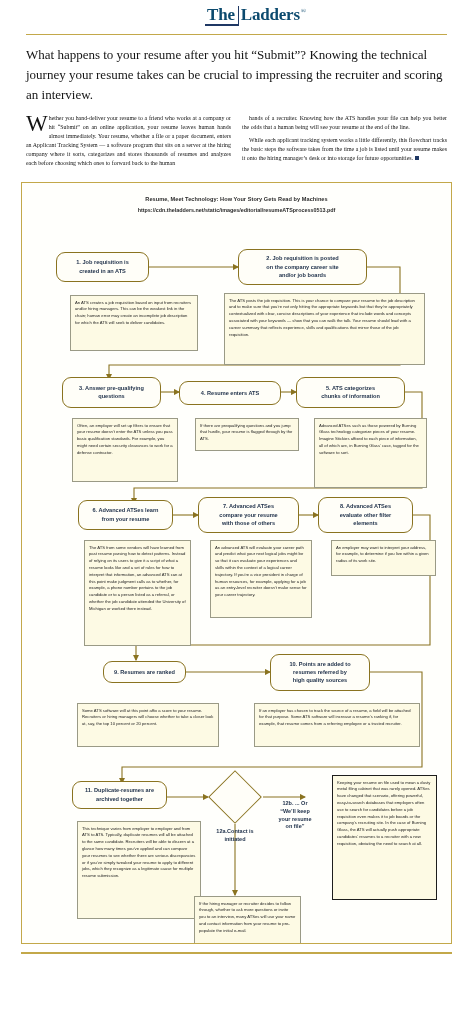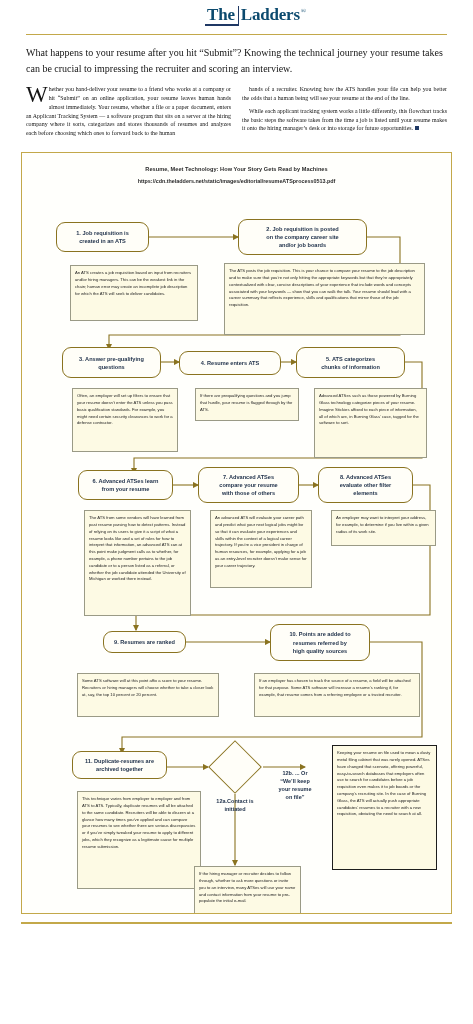--- a/index.html
+++ b/index.html
@@ -48,21 +48,21 @@
   h1.title {
     font-family: "Liberation Serif", serif;
     font-size: 15.5px;
     font-weight: bold;
     margin: 3px 0 6px 0;
     letter-spacing: 0.1px;
     color:#111;
   }
   p.deck {
     font-family: "Liberation Serif", serif;
-    font-size: 10px;
+    font-size: 13px;
     line-height: 1.55;
     margin: 0 0 9px 0;
     color:#141414;
   }
   .cols {
     column-count: 2;
     column-gap: 11px;
     font-family: "Liberation Serif", serif;
     font-size: 5.9px;
     line-height: 1.5;

